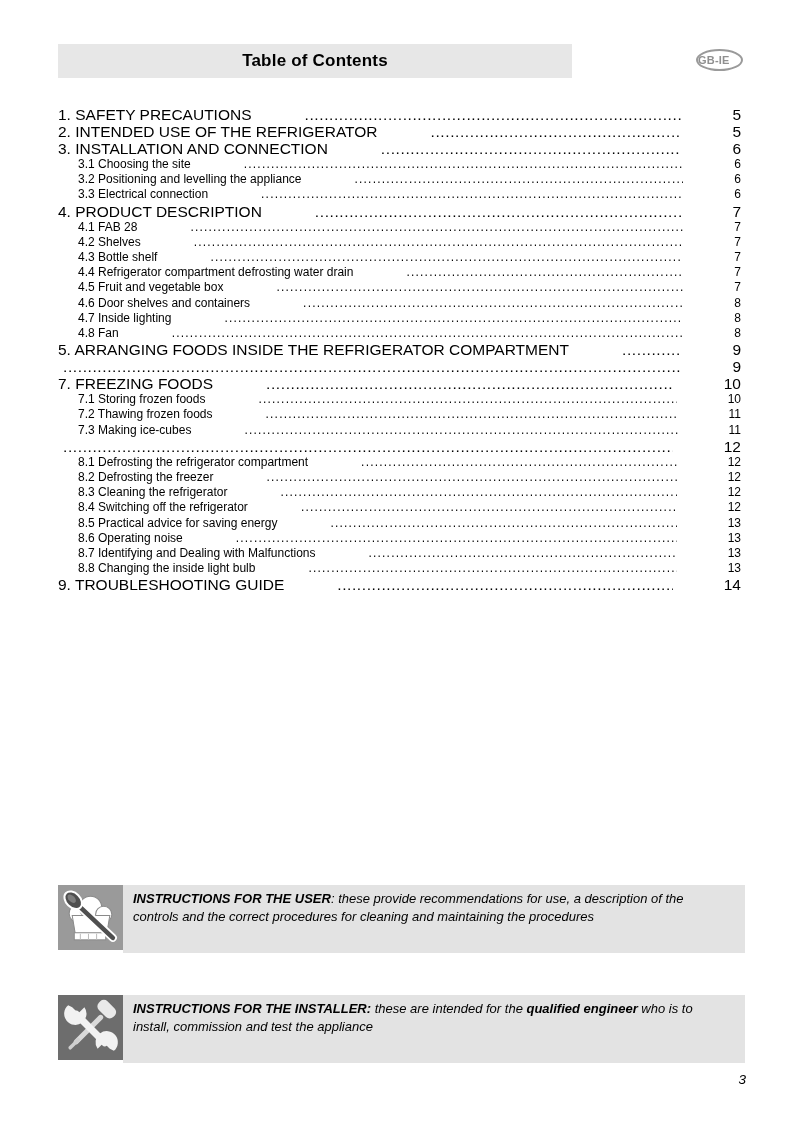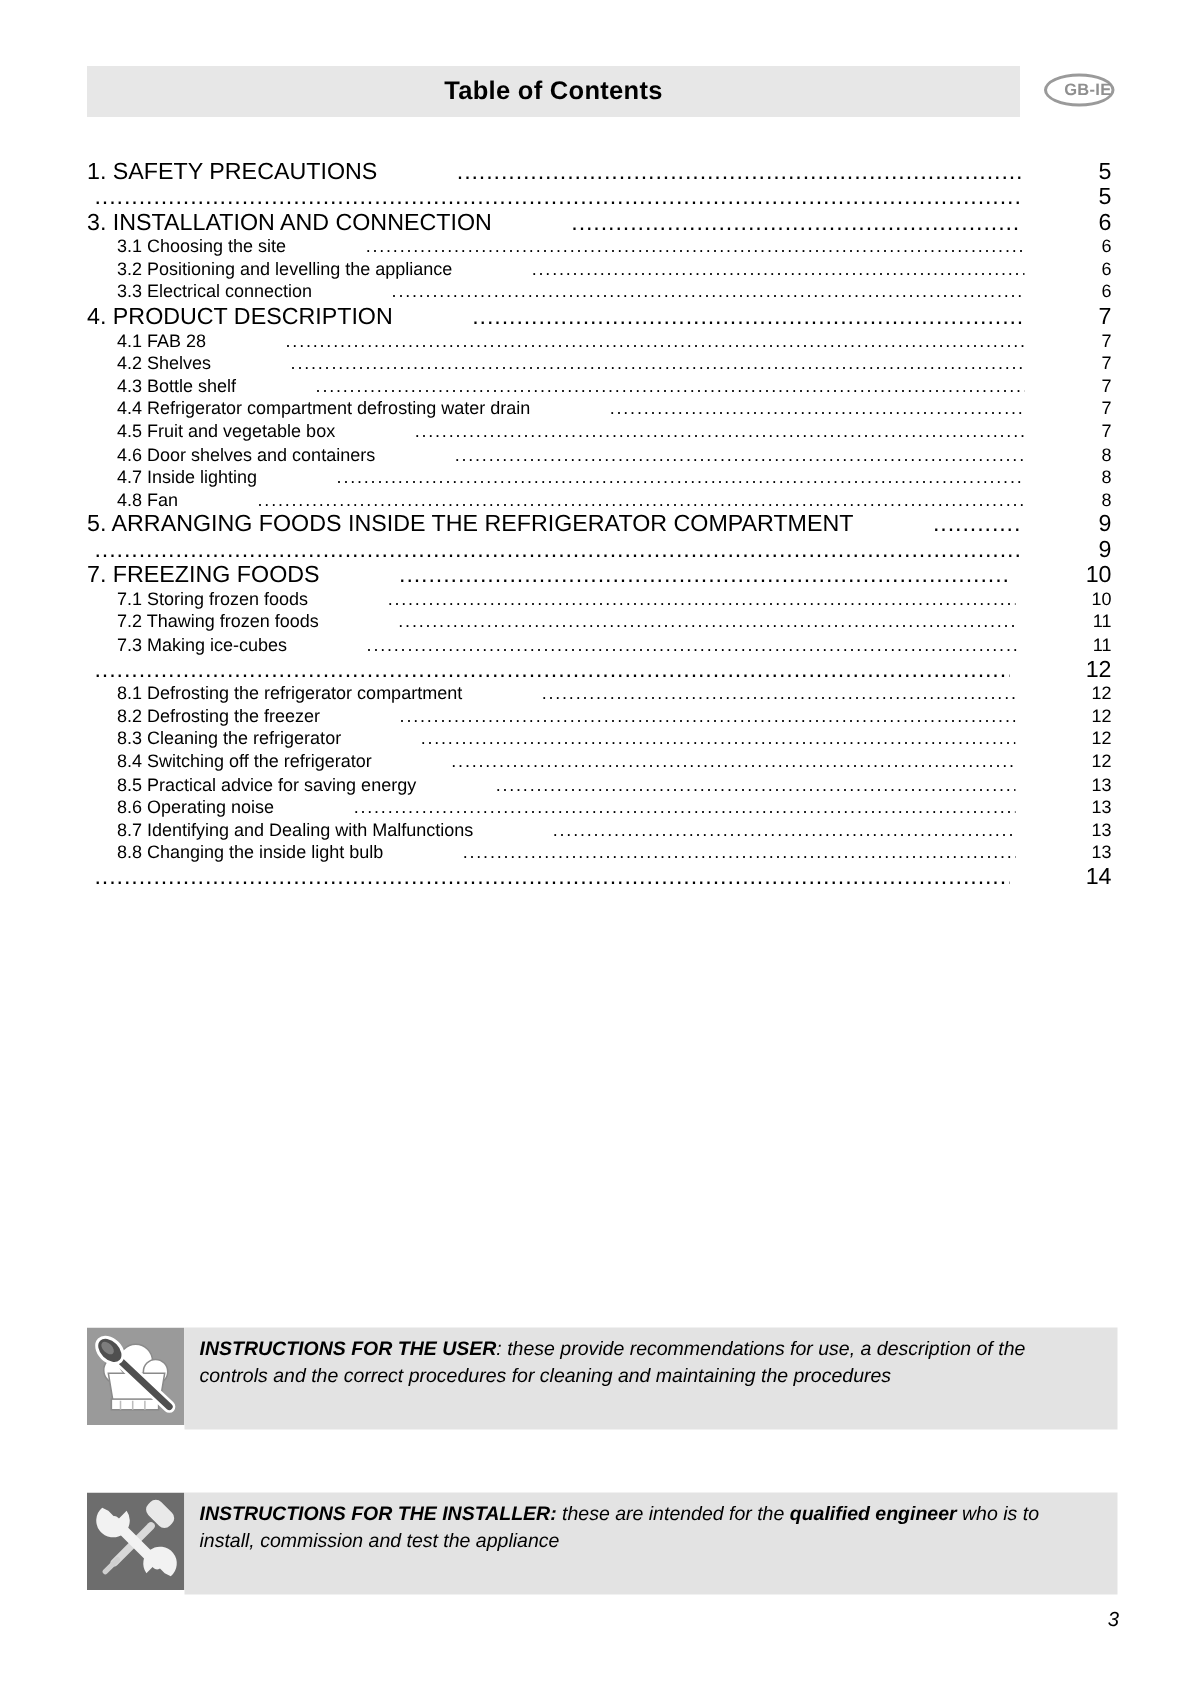--- a/index.html
+++ b/index.html
@@ -8,32 +8,32 @@
     width: 802px; height: 1134px;
     background: #ffffff;
     font-family: "Liberation Sans", sans-serif;
     color: #000;
     overflow: hidden;
   }
 
   
   .header-bar {
     position: absolute; left: 58px; top: 44px;
-    width: 622px; height: 34px;
+    width: 514px; height: 34px;
     background: #e7e7e7;
     display: flex; align-items: center; justify-content: center;
   }
   .header-bar .title {
     font-size: 17px; font-weight: bold; letter-spacing: 0.2px;
   }
   .badge {
     position: absolute; left: 696px; top: 49px;
     width: 47px; height: 22px;
     border: 2px solid #9a9a9a; border-radius: 50%;
-    display: flex; align-items: center; justify-content: flex-end;
+    display: flex; align-items: center; justify-content: flex-start;
     color: #8f8f8f; font-size: 11px; font-weight: bold; letter-spacing: 0.2px;
     box-sizing: border-box;
   }
 
   
   .toc {
     position: absolute; left: 58px; top: 106px; width: 683px;
   }
   .toc-row { display: flex; align-items: flex-end; gap: 48px; }
   .toc-row.lvl1 { font-size: 15.5px; line-height: 17px; }
@@ -88,20 +88,21 @@
     <span>GB-IE</span>
   </div>
 
   <div class="toc" id="toc-list">
       <div class="toc-row lvl1">
       <span class="toc-label">1. SAFETY PRECAUTIONS</span>
       <span class="leader"></span>
       <span class="toc-page">5</span>
     </div>
       <div class="toc-row lvl1">
+      <span class="toc-label">2. INTENDED USE OF THE REFRIGERATOR</span>
       <span class="leader"></span>
       <span class="toc-page">5</span>
     </div>
       <div class="toc-row lvl1">
       <span class="toc-label">3. INSTALLATION AND CONNECTION</span>
       <span class="leader"></span>
       <span class="toc-page">6</span>
     </div>
       <div class="toc-row lvl2">
       <span class="toc-label">3.1 Choosing the site</span>
@@ -230,20 +231,21 @@
       <span class="toc-label">8.7 Identifying and Dealing with Malfunctions</span>
       <span class="leader"></span>
       <span class="toc-page">13</span>
     </div>
       <div class="toc-row lvl2">
       <span class="toc-label">8.8 Changing the inside light bulb</span>
       <span class="leader"></span>
       <span class="toc-page">13</span>
     </div>
       <div class="toc-row lvl1">
+      <span class="toc-label">9. TROUBLESHOOTING GUIDE</span>
       <span class="leader"></span>
       <span class="toc-page">14</span>
     </div>
     </div>
 
   <div class="note note-1">
     <div class="note-icon">
       <svg width="65" height="65" viewBox="0 0 64 64" xmlns="http://www.w3.org/2000/svg">
         <rect x="0" y="0" width="64" height="64" fill="#9a9a9a"></rect>
 

